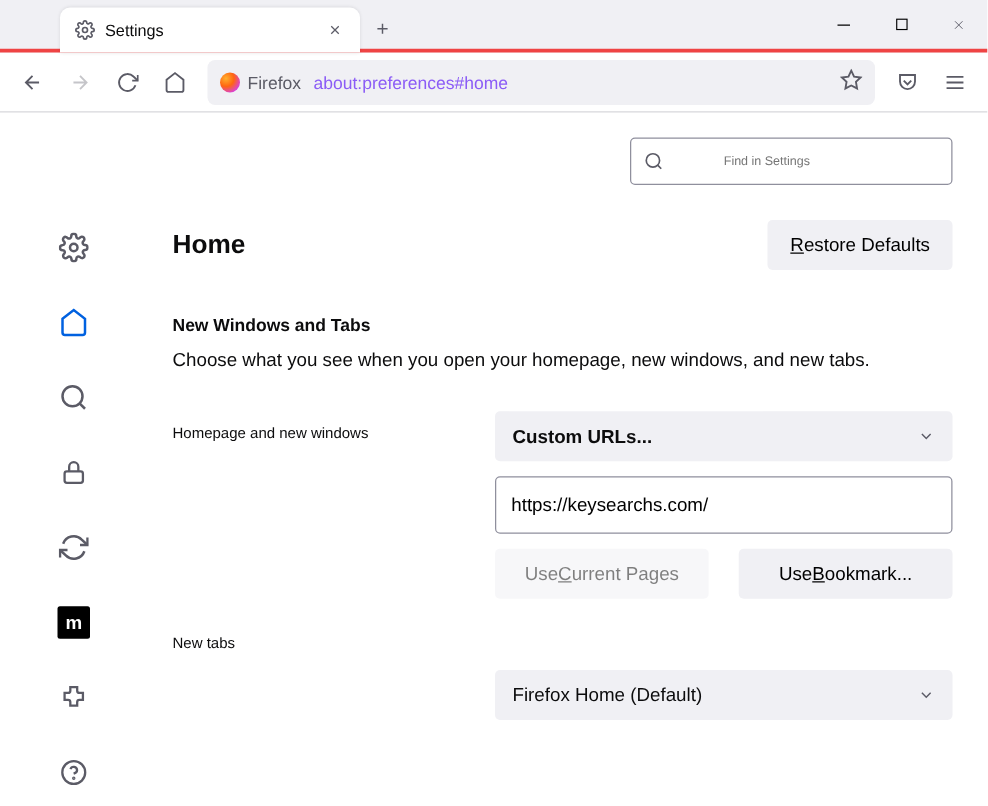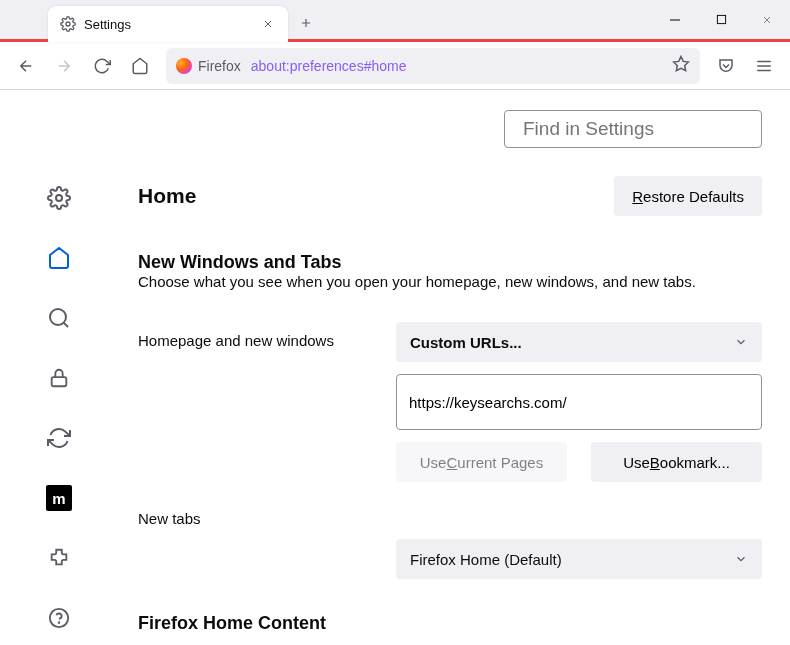--- a/index.html
+++ b/index.html
@@ -31,36 +31,36 @@
   .sidebar { width: 118px; padding-top: 92px; display: flex; flex-direction: column; align-items: center; gap: 28px; }
   .sidebar-item { width: 32px; height: 32px; display: flex; align-items: center; justify-content: center; cursor: pointer; border-radius: 4px; }
   .sidebar-item.active svg { stroke: #0061e0; }
   .sidebar-item.active svg path { stroke: #0061e0; }
   .moz-box { width: 26px; height: 26px; background: #000; color: #fff; display: flex; align-items: center; justify-content: center; font-weight: bold; font-size: 15px; border-radius: 2px; }
   
   
   .main { flex: 1; padding: 20px 28px 0 20px; }
   .search-row { display: flex; justify-content: flex-end; margin-bottom: 28px; }
   .search-box { width: 258px; height: 38px; border: 1px solid #8f8f9d; border-radius: 4px; display: flex; align-items: center; padding: 0 10px; gap: 8px; }
-  .search-box input { border: none; outline: none; flex: 1; font-size: 19px; color: #0369a1; background: transparent; }
+  .search-box input { border: none; outline: none; flex: 1; font-size: 10px; color: #0369a1; background: transparent; margin-left: 40px; }
   
   .header-row { display: flex; align-items: center; justify-content: space-between; margin-bottom: 36px; }
   .page-title { font-size: 21px; font-weight: 600; }
   .btn { height: 40px; padding: 0 18px; background: #f0f0f4; border: none; border-radius: 4px; font-size: 15px; cursor: pointer; display: inline-flex; align-items: center; justify-content: center; }
   
-  .section-title { font-size: 18px; font-weight: 600; }
+  .section-title { font-size: 14px; font-weight: 600; margin-bottom: 12px; }
   .section-desc { font-size: 15px; color: #0c0c0d; margin-bottom: 32px; }
   
   .form-row { display: flex; align-items: flex-start; margin-bottom: 14px; }
-  .form-label { width: 258px; font-size: 15px; padding-top: 10px; }
+  .form-label { width: 258px; font-size: 12px; padding-top: 10px; }
   .form-control { flex: 1; }
   
   .select { width: 100%; height: 40px; background: #f0f0f4; border: none; border-radius: 4px; display: flex; align-items: center; justify-content: space-between; padding: 0 14px; font-size: 15px; font-weight: 600; cursor: pointer; }
   .select.normal { font-weight: 400; margin-top: 39px; }
-  .text-input { width: 100%; height: 56px; border: 1px solid #8f8f9d; border-radius: 4px; padding: 0 12px; font-size: 15px; outline: none; }
+  .text-input { width: 100%; height: 46px; border: 1px solid #8f8f9d; border-radius: 4px; padding: 0 12px; font-size: 15px; outline: none; }
   .btn-row { display: flex; gap: 24px; margin-top: 12px; }
   .btn-row .btn { flex: 1; }
   .btn.disabled { opacity: 0.5; cursor: default; }
   
   .home-content-title { font-size: 18px; font-weight: 600; margin-top: 34px; }
   
   
   svg { stroke: #5b5b66; }
 </style>
 </head>
@@ -241,15 +241,14 @@
       <div class="form-control">
         <div class="select normal">
           <span>Firefox Home (Default)</span>
           <svg width="14" height="14" viewBox="0 0 24 24" fill="none" stroke="#5b5b66" stroke-width="2">
               <path d="M6 9l6 6 6-6"></path>
             </svg>
         </div>
       </div>
     </div>
 
-    <div class="home-content-title">Firefox Home Content</div>
   </div>
 </div>
 
 </body></html>

